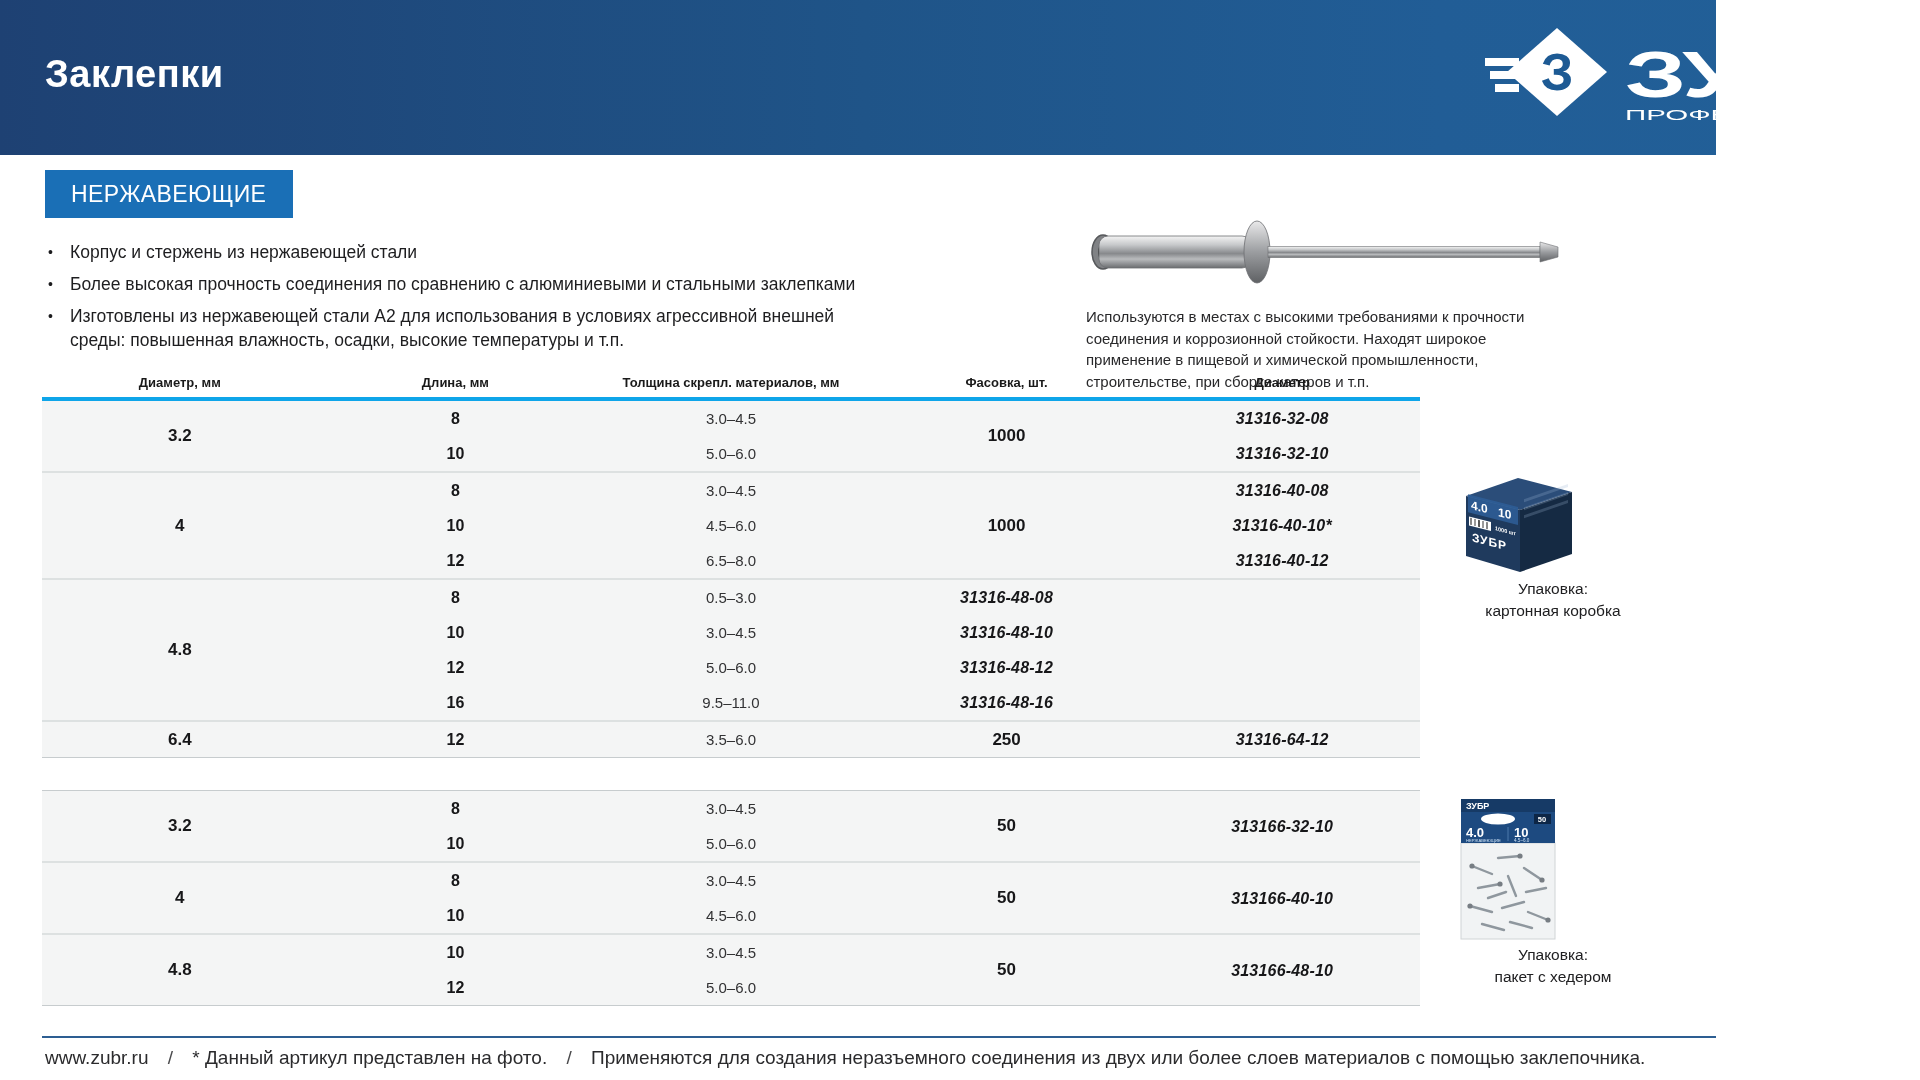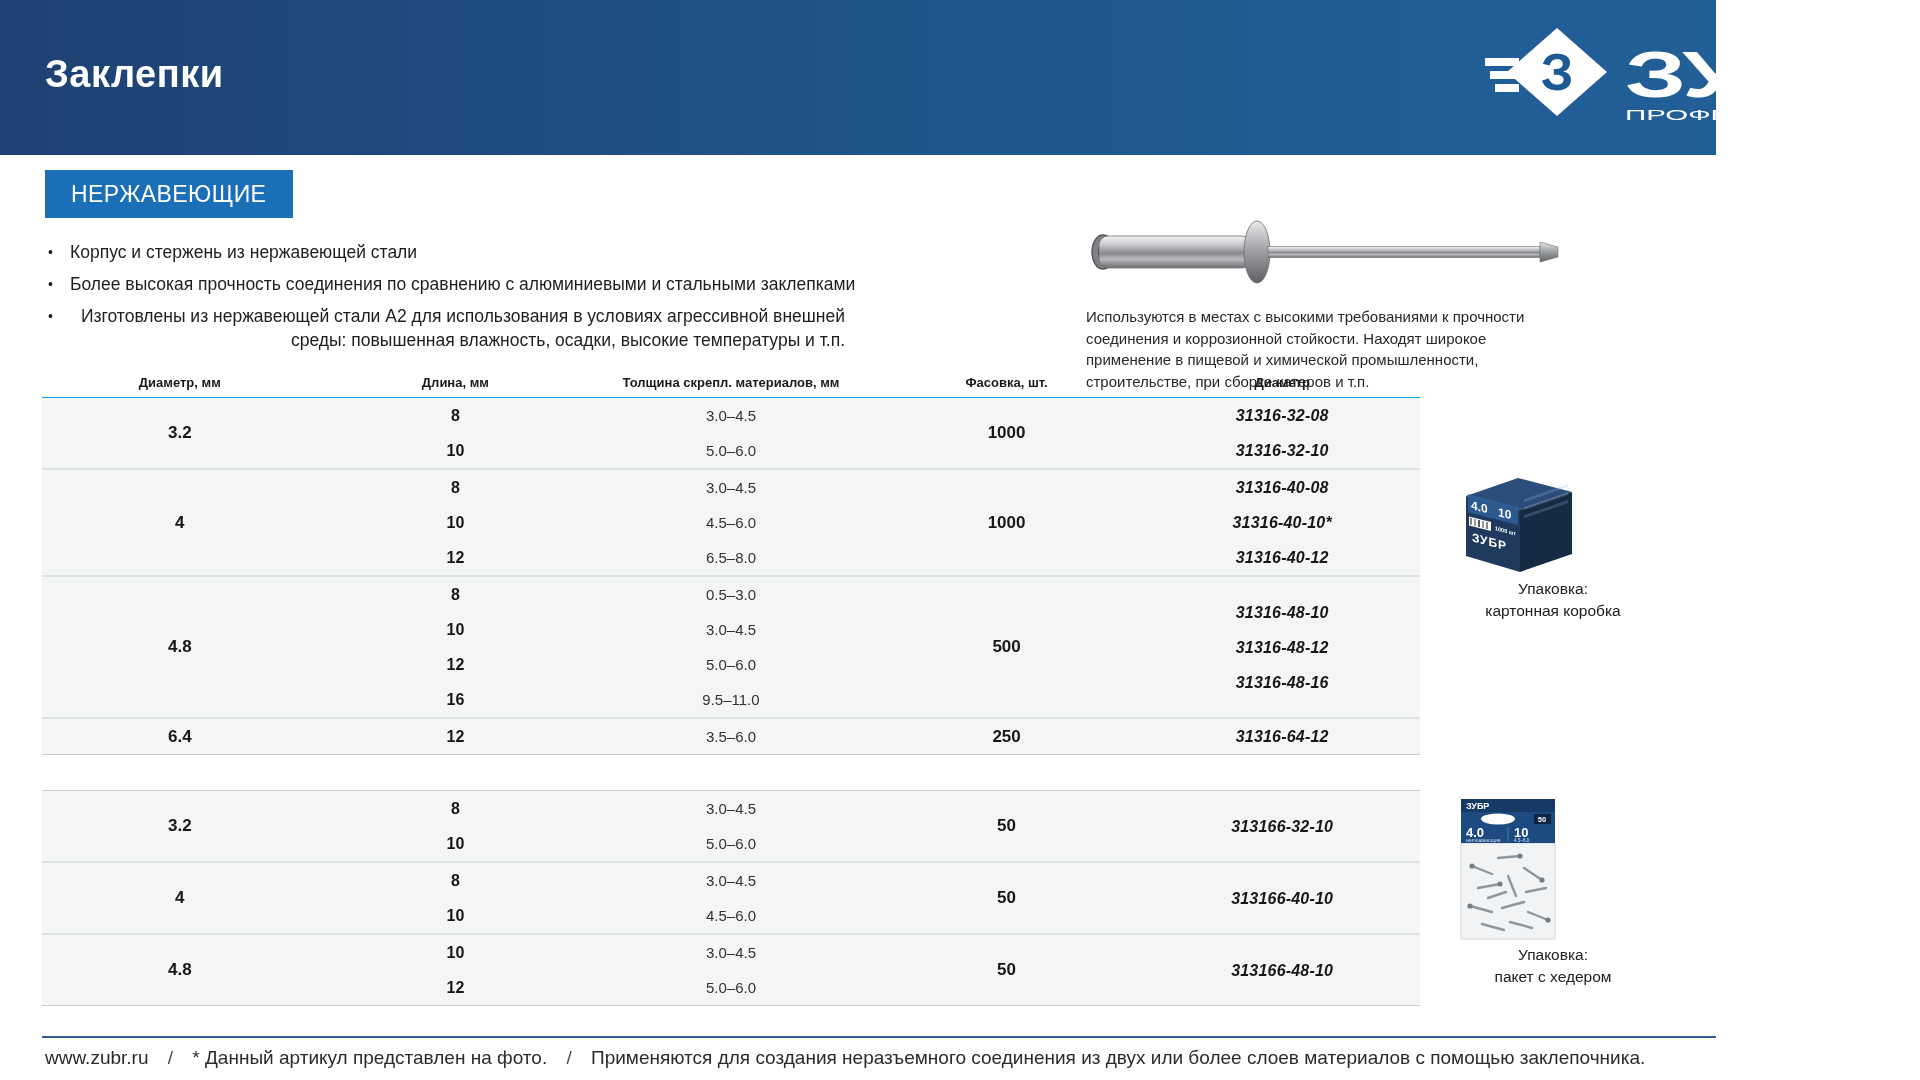--- a/index.html
+++ b/index.html
@@ -14,31 +14,31 @@
 
   
   .badge{position:absolute;left:45px;top:170px;width:222px;height:48px;background:#1a6fb6;
          color:#fff;font-size:23px;display:flex;align-items:center;padding-left:26px;letter-spacing:0.4px;}
 
   
   .features{position:absolute;left:48px;top:240px;}
   .feature{display:flex;margin-bottom:8px;}
   .feature .bullet{width:22px;font-size:14px;line-height:24px;color:#1c1c1e;}
   .feature .ftext{font-size:17.5px;line-height:24px;color:#1e1e20;max-width:1000px;}
-  .feature:nth-child(3) .ftext{max-width:775px;text-align:right;}
+  .feature:nth-child(3) .ftext{max-width:775px;}
 
   
   .rivet{position:absolute;left:1085px;top:210px;}
   .desc{position:absolute;left:1086px;top:306px;width:486px;font-size:15px;line-height:21.5px;color:#28282a;}
 
   
   .tbl{position:absolute;left:42px;width:1378px;}
   .tbl-main{top:374px;}
   .tbl-small{top:790px;}
-  .thead{display:flex;height:23px;border-bottom:1px solid #0ea5e9;}
+  .thead{display:flex;height:23px;border-bottom:4px solid #0ea5e9;}
   .th{width:20%;text-align:center;font-size:13px;font-weight:bold;color:#1a1a1a;line-height:18px;}
   .tbody{background:#f4f5f5;border-bottom:1px solid #c7ccce;}
   .tbl-small .tbody{border-top:1px solid #c7ccce;}
   .tgroup{display:flex;border-bottom:2px solid #dde1e1;}
   .tbody .tgroup:last-child{border-bottom:none;}
   .tcell{width:20%;}
   .tval{display:flex;align-items:center;justify-content:center;font-weight:bold;font-size:17px;color:#171719;}
   .tstack{display:flex;flex-direction:column;justify-content:center;}
   .subrow{height:35px;line-height:35px;text-align:center;}
   .num{font-weight:bold;font-size:16px;color:#171719;}
@@ -174,22 +174,22 @@
             <div class="subrow num">10</div>
             <div class="subrow num">12</div>
             <div class="subrow num">16</div>
           </div>
           <div class="tcell tstack">
             <div class="subrow thk">0.5–3.0</div>
             <div class="subrow thk">3.0–4.5</div>
             <div class="subrow thk">5.0–6.0</div>
             <div class="subrow thk">9.5–11.0</div>
           </div>
-          <div class="tcell tval tpack">500</div>
-          <div class="tcell tstack">
+          <div class="tcell tstack">
+            <div class="subrow num sku">31316-48-08</div>
             <div class="subrow num sku">31316-48-10</div>
             <div class="subrow num sku">31316-48-12</div>
             <div class="subrow num sku">31316-48-16</div>
           </div>
         </div>
         <div class="tgroup">
           <div class="tcell tval tdia">6.4</div>
           <div class="tcell tstack">
             <div class="subrow num">12</div>
           </div>

